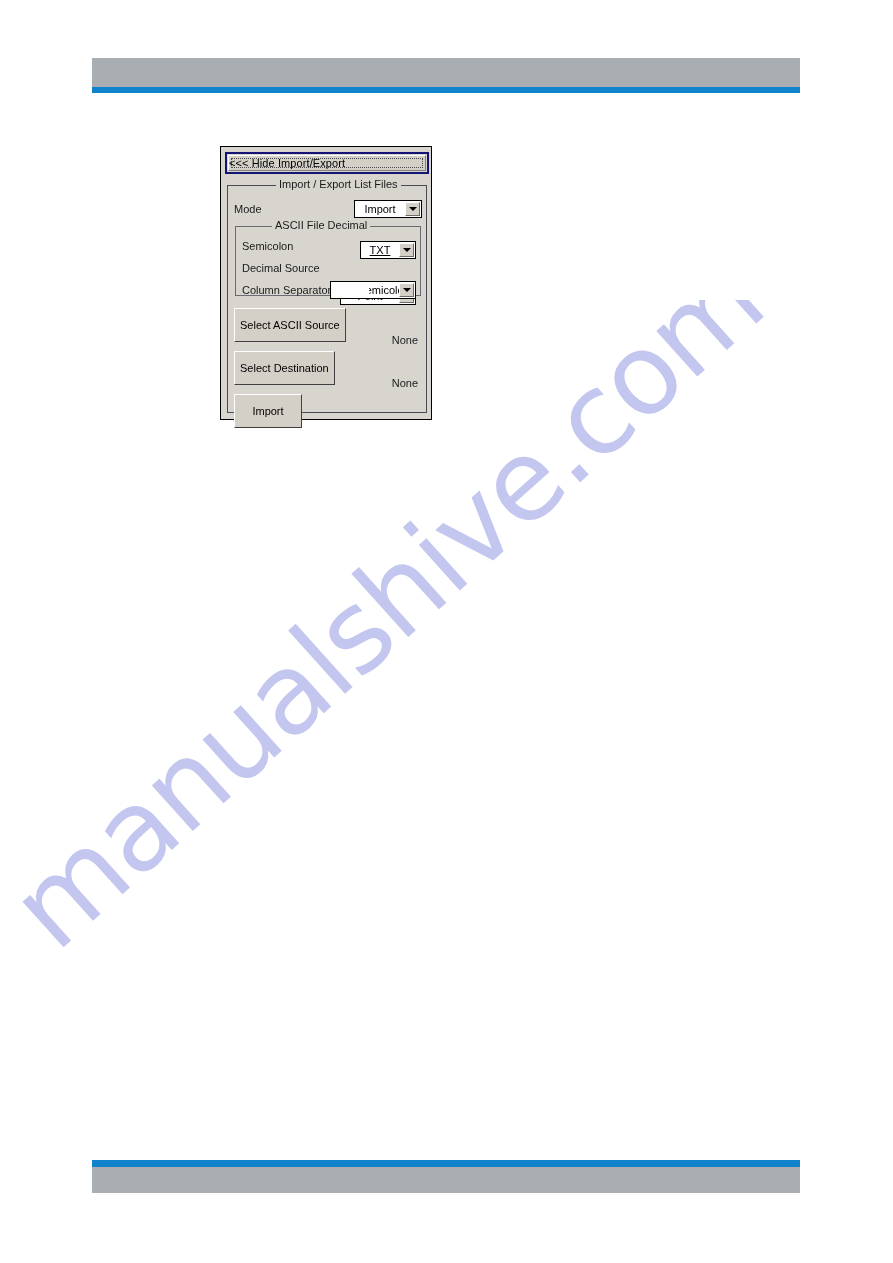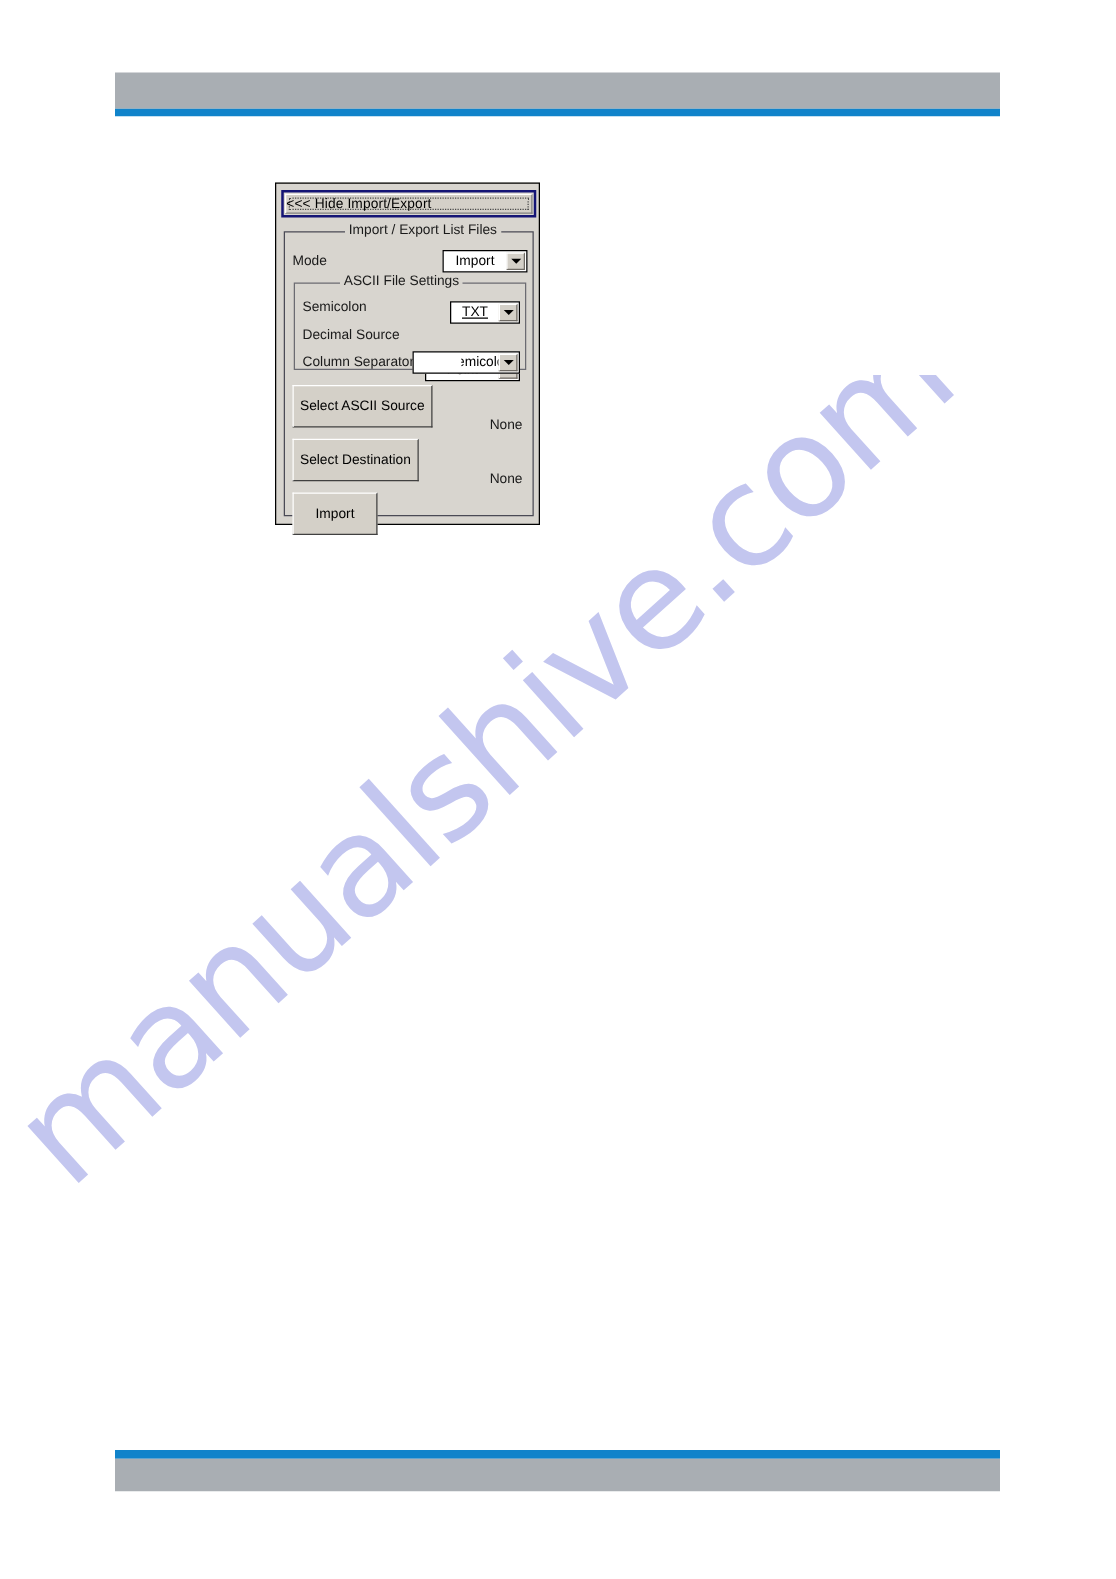--- a/index.html
+++ b/index.html
@@ -306,21 +306,21 @@
       <span class="lbl">Mode</span>
       <div class="combo" style="right:0px; top:0px; width:68px;">
         <span class="combo-value">Import</span>
         <span class="combo-arrow">
             <i></i>
           </span>
       </div>
     </div>
 
     <div class="group-inner">
-      <div class="group-inner-title">ASCII File Settings</div>
+      <div class="group-inner-title">ASCII File Decimal</div>
 
       <div class="inner-row" style="top:10px;">
         <span class="lbl">Semicolon</span>
         <div class="combo" style="right:0px; top:4px; width:56px;text-decoration:underline;">
           <span class="combo-value">TXT</span>
           <span class="combo-arrow">
               <i></i>
             </span>
         </div>
       </div>

